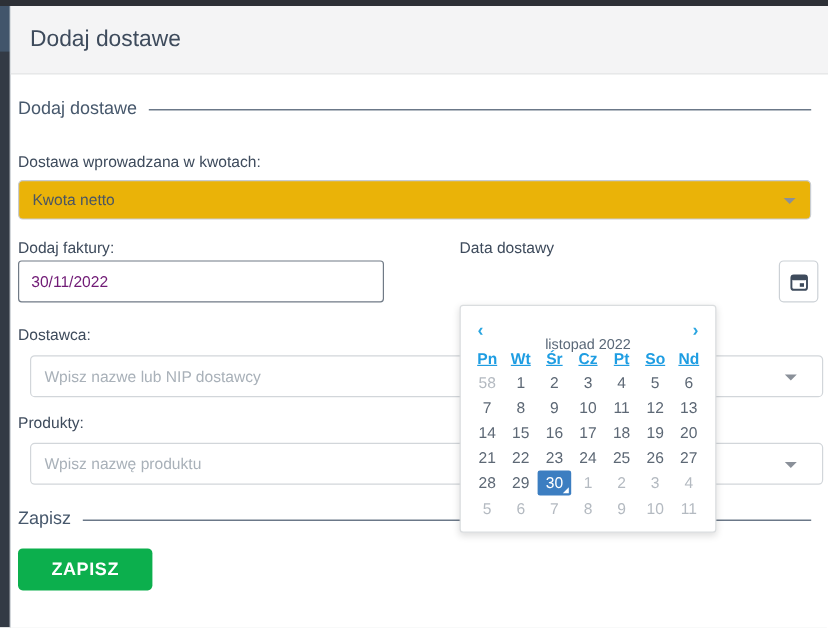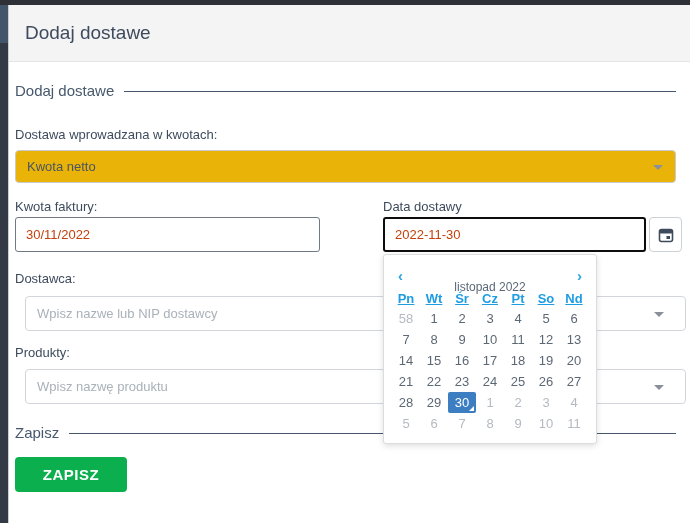--- a/index.html
+++ b/index.html
@@ -33,21 +33,21 @@
   .section-row .rule{flex:1;border-top:1px solid var(--rule);height:0;margin-top:2px;}
 
   .field-label{position:absolute;font-size:13px;color:var(--label);}
 
   .select-box{position:absolute;height:33px;border:1px solid #c8ccd1;border-radius:4px;background:#eab308;
               display:flex;align-items:center;padding:0 26px 0 11px;font-size:13px;color:#4a5563;}
   .caret{position:absolute;right:12px;top:50%;margin-top:-2px;width:0;height:0;
          border-left:5px solid transparent;border-right:5px solid transparent;border-top:5px solid #8a9099;}
 
   .text-input{position:absolute;height:35px;border:1px solid #707a86;border-radius:3px;background:#fff;
-              font-family:inherit;font-size:13px;color:#c2410c;padding:0 10px;outline:none;}
+              font-family:inherit;font-size:13px;color:#701a75;padding:0 10px;outline:none;}
   .date-input{border:2px solid #0d0d0d;}
   .combo-input{border:1px solid #d2d6da;border-radius:4px;padding:0 26px 0 11px;}
   .combo-input::placeholder{color:#a9b1b9;opacity:1;}
   .combo-wrap{position:absolute;height:35px;}
   .combo-wrap .text-input{position:absolute;left:0;top:0;width:100%;height:100%;margin-left:10px;}
 
   .cal-btn{position:absolute;width:33px;height:35px;background:#fff;border:1px solid #ccd1d6;
            border-radius:4px;display:flex;align-items:center;justify-content:center;cursor:pointer;}
 
   .cal-popup{position:absolute;left:374px;top:249px;width:214px;height:190px;background:#fff;
@@ -92,25 +92,24 @@
       <span class="section-title">Dodaj dostawe</span>
       <span class="rule"></span>
     </div>
 
     <div class="field-label" style="left:6px;top:122px;">Dostawa wprowadzana w kwotach:</div>
     <div class="select-box" style="left:6px;top:145px;right:14px;">
       <span>Kwota netto</span>
       <span class="caret"></span>
     </div>
 
-    <div class="field-label" style="left:6px;top:194px;">Kwota faktury:</div>
+    <div class="field-label" style="left:6px;top:194px;">Dodaj faktury:</div>
     <input class="text-input" style="left: 6px; top: 212px; width: 305px;" type="text" value="30/11/2022">
 
     <div class="field-label" style="left:374px;top:194px;">Data dostawy</div>
-    <input class="text-input date-input" style="left: 374px; top: 212px; width: 263px;" type="text" value="2022-11-30">
     <button class="cal-btn" style="left:640px;top:212px;">
       <span>
         <svg width="16" height="16" viewBox="0 0 16 16">
           <rect x="1.5" y="2.5" width="13" height="12" rx="2" fill="none" stroke="#3e4b5c" stroke-width="1.6"></rect>
           <rect x="1.5" y="2.5" width="13" height="4" rx="1.5" fill="#3e4b5c"></rect>
           <rect x="8.5" y="9" width="3.5" height="3" fill="#3e4b5c"></rect>
         </svg>
       </span>
     </button>
 

